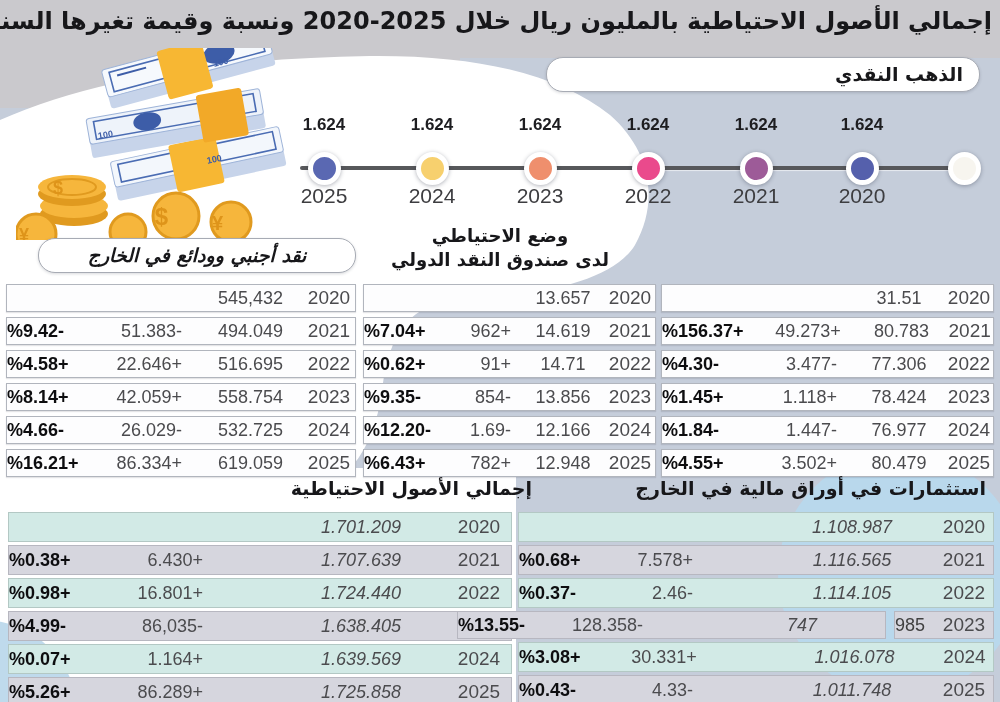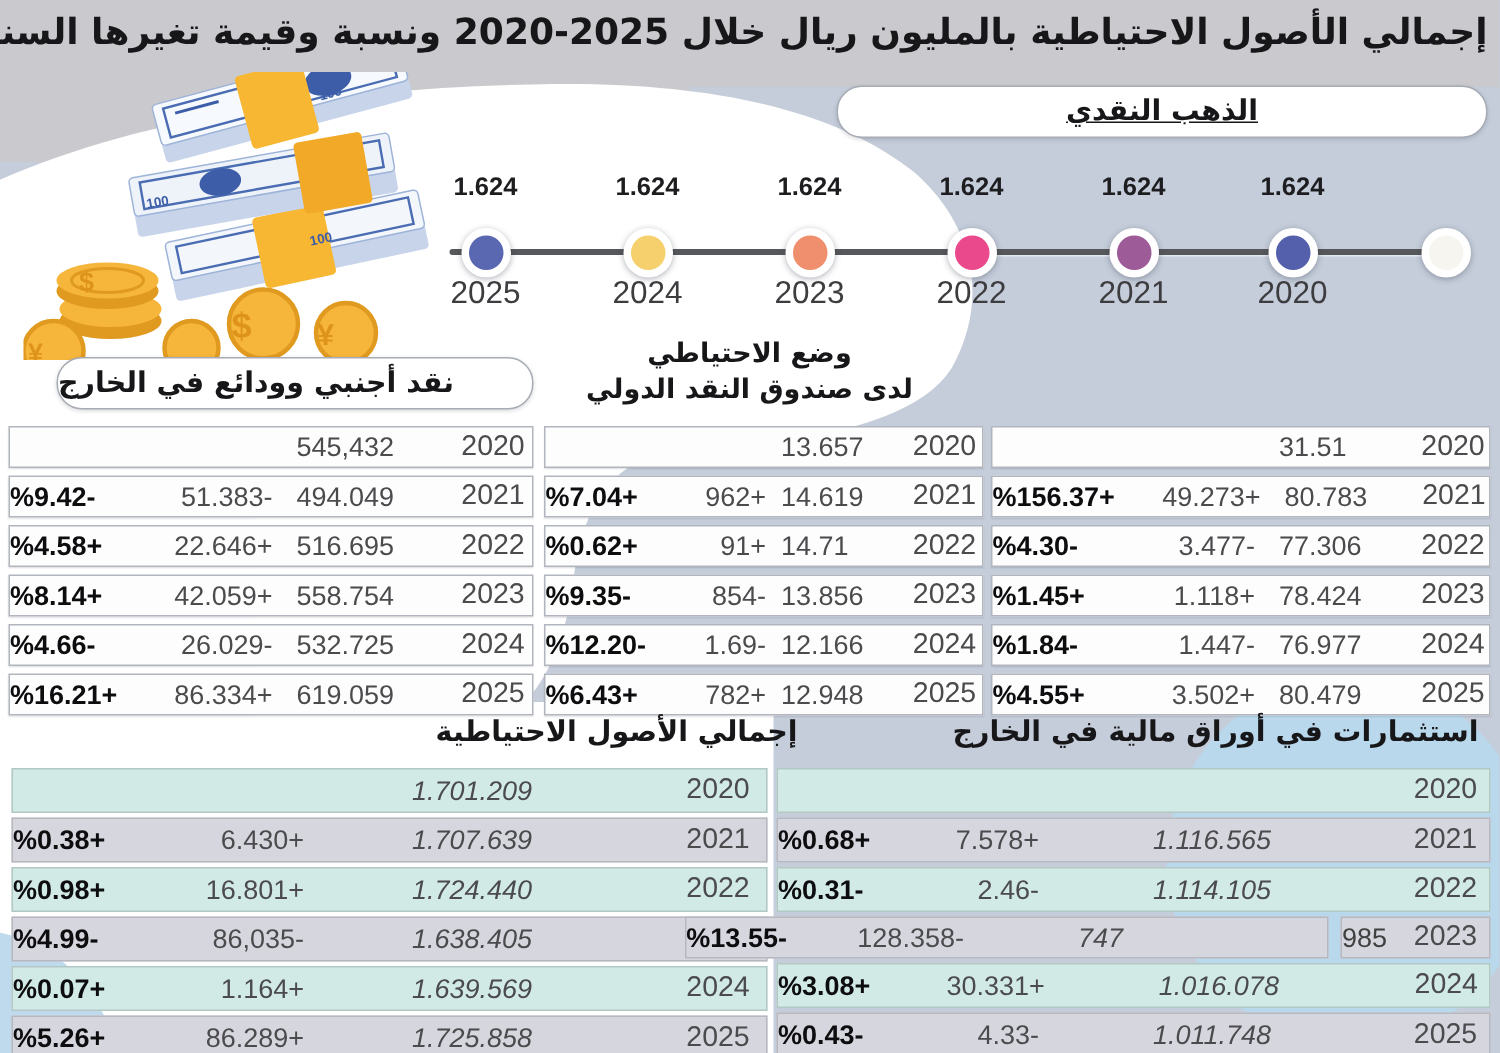--- a/index.html
+++ b/index.html
@@ -15,22 +15,22 @@
   .page-title{
     top:7px;right:8px;left:8px;text-align:center;white-space:nowrap;
     font-weight:bold;font-size:24px;color:#17171a;letter-spacing:-0.3px;
   }
 
   .pill{
     background:#fff;border:1px solid #a7abb4;border-radius:17px;height:33px;
     line-height:32px;font-weight:bold;font-size:19px;color:#17171a;
     box-shadow:0 1px 3px rgba(40,45,60,.18);
   }
-  .gold-pill{top:57px;right:8px;width:400px;padding:0 16px;text-align:center;text-decoration:underline;}
-  .pill-fx{top:238px;right:644px;width:316px;text-align:left;}
+  .gold-pill{top:57px;right:20px;width:400px;padding:0 16px;text-align:right;}
+  .pill-fx{top:238px;right:644px;width:316px;text-align:center;font-style:italic;}
   .pill-sdr{top:235px;right:8px;width:284px;padding:0 12px;text-align:center;}
   .imf-title{
     top:224px;right:348px;width:304px;text-align:center;
     font-weight:bold;font-size:18px;line-height:24px;color:#17171a;
   }
   .hdr-total{top:477px;left:212px;width:320px;font-weight:bold;font-size:19px;color:#17171a;}
   .hdr-sec{top:477px;right:14px;width:460px;text-align:right;font-weight:bold;font-size:19px;color:#17171a;}
 
   
   .tl-line{position:absolute;z-index:2;top:166px;left:300px;width:666px;height:4px;background:#57585b;border-radius:2px;box-shadow:0 1px 1px rgba(255,255,255,.6);}
@@ -42,21 +42,21 @@
   .ttable{position:absolute;z-index:2;}
   .t-fx{top:284px;right:644px;width:350px;}
   .t-imf{top:284px;right:344px;width:293px;}
   .t-sdr{top:284px;right:6px;width:333px;}
   .trow{
     height:26px;margin-bottom:5px;background:#fdfdfe;border:1px solid #b1b5bd;
     display:flex;direction:rtl;align-items:center;font-size:18px;
     box-shadow:0 1px 1px rgba(40,45,60,.12);
   }
   .c-year{width:52px;text-align:center;color:#4b4b4e;font-size:19px;}
-  .c-val{width:105px;direction:ltr;text-align:left;color:#4b4b4e;}
+  .c-val{width:105px;direction:ltr;text-align:center;color:#4b4b4e;}
   .c-chg{flex:1;direction:ltr;text-align:right;padding-left:0;padding-right:16px;color:#4b4b4e;}
   .c-pct{width:95px;direction:ltr;text-align:left;padding-right:14px;font-weight:bold;color:#0d0d0f;}
   .t-imf .c-year{width:50px}.t-imf .c-val{width:84px}.t-imf .c-pct{width:86px;padding-right:10px}.t-imf .c-chg{padding-right:10px}
   .t-sdr .c-year{width:48px}.t-sdr .c-val{width:92px}.t-sdr .c-pct{width:106px;padding-right:10px}
 
   
   .btable{position:absolute;z-index:2;}
   .t-total{top:512px;right:488px;width:504px;}
   .t-sec{top:512px;right:6px;width:476px;}
   .brow{
@@ -335,34 +335,35 @@
       <div class="brow row-gray">
         <span class="c-year num">2025</span>
         <span class="c-val num">1.725.858</span>
         <span class="c-chg num">86.289+</span>
         <span class="c-pct num">%5.26+</span>
       </div>
     </div>
   <div class="btable t-sec" id="table-sec">
       <div class="brow row-teal">
         <span class="c-year num">2020</span>
+        <span class="c-val num">1.108.987</span>
         <span class="c-chg num"></span>
         <span class="c-pct num"></span>
       </div>
       <div class="brow row-gray">
         <span class="c-year num">2021</span>
         <span class="c-val num">1.116.565</span>
         <span class="c-chg num">7.578+</span>
         <span class="c-pct num">%0.68+</span>
       </div>
       <div class="brow row-teal">
         <span class="c-year num">2022</span>
         <span class="c-val num">1.114.105</span>
         <span class="c-chg num">2.46-</span>
-        <span class="c-pct num">%0.31-</span>
+        <span class="c-pct num">%0.37-</span>
       </div>
       <div class="brow row-split">
         <div class="split-a">
           <span class="c-year num">2023</span>
           <span class="c-v2 num">985</span>
         </div>
         <div class="split-b">
           <span class="c-val num">747</span>
           <span class="c-chg num">128.358-</span>
           <span class="c-pct num">%13.55-</span>

